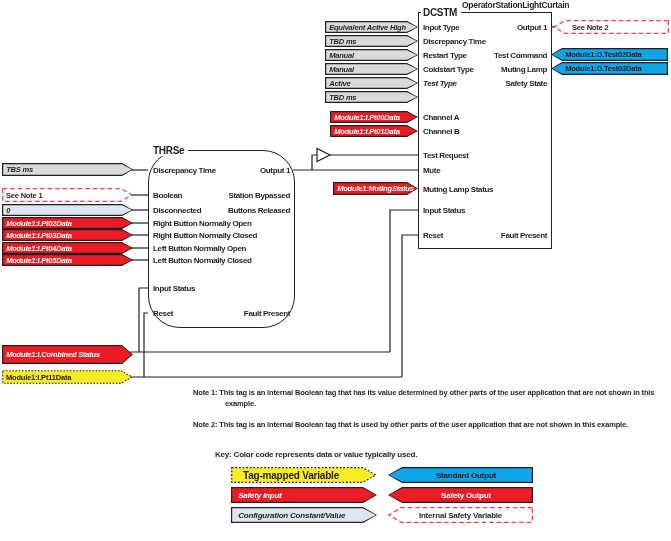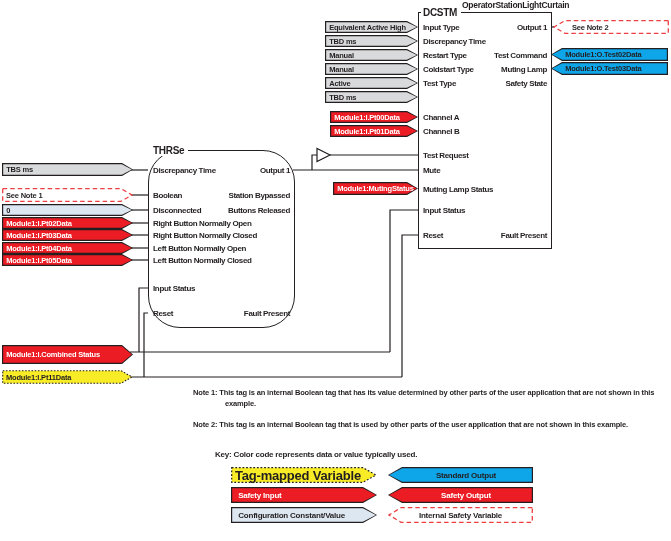--- a/index.html
+++ b/index.html
@@ -18,21 +18,21 @@
   .pin.l{left:4px;}
   .pin.r{right:4px;text-align:right;}
 
   
   .tag{position:absolute;}
   .tag .shell{position:absolute;inset:0;background:#231f20;}
   .tag .fill{position:absolute;inset:1.2px;display:flex;align-items:center;
              font-size:7.5px;font-weight:bold;letter-spacing:-0.2px;white-space:nowrap;background:#fff;}
   .tr .shell{clip-path:polygon(0 0,calc(100% - 11px) 0,100% 50%,calc(100% - 11px) 100%,0 100%);}
   .tr .fill {clip-path:polygon(0 0,calc(100% - 10px) 0,100% 50%,calc(100% - 10px) 100%,0 100%);
-             padding:0 12px 0 3px;}
+             padding:0 12px 0 3px;font-style:italic;}
   .tl .shell{clip-path:polygon(11px 0,100% 0,100% 100%,11px 100%,0 50%);}
   .tl .fill {clip-path:polygon(10px 0,100% 0,100% 100%,10px 100%,0 50%);padding:0 4px 0 13px;}
   .khr .shell{clip-path:polygon(0 0,calc(100% - 14px) 0,100% 50%,calc(100% - 14px) 100%,0 100%);}
   .khr .fill {clip-path:polygon(0 0,calc(100% - 13px) 0,100% 50%,calc(100% - 13px) 100%,0 100%);
               padding:0 14px 0 6px;font-size:8px;}
   .khl .shell{clip-path:polygon(14px 0,100% 0,100% 100%,14px 100%,0 50%);}
   .khl .fill {clip-path:polygon(13px 0,100% 0,100% 100%,13px 100%,0 50%);
               padding:0 4px 0 15px;font-size:8px;justify-content:center;}
   .c-red .fill{background:#ec1c24;color:#fff;}
   .c-gray .fill{background:#d9dadc;}
@@ -101,21 +101,21 @@
     <span class="pin r" style="top:158px;">Fault Present</span>
   </div>
 
   <div class="blk-title" style="left:462px;top:0px;">OperatorStationLightCurtain</div>
   <div class="blk" style="left:418px;top:12px;width:132px;height:235px;">
     <span class="blk-label">DCSTM</span>
     <span class="pin l" style="top:10px;">Input Type</span>
     <span class="pin l" style="top:24px;">Discrepancy Time</span>
     <span class="pin l" style="top:38px;">Restart Type</span>
     <span class="pin l" style="top:52px;">Coldstart Type</span>
-    <span class="pin l" style="top:66px;">Test Type</span>
+    <span class="pin l" style="top:66px;font-style:italic;">Test Type</span>
     <span class="pin l" style="top:100px;">Channel A</span>
     <span class="pin l" style="top:114px;">Channel B</span>
     <span class="pin l" style="top:138px;">Test Request</span>
     <span class="pin l" style="top:153px;">Mute</span>
     <span class="pin l" style="top:172px;">Muting Lamp Status</span>
     <span class="pin l" style="top:193px;">Input Status</span>
     <span class="pin l" style="top:218px;">Reset</span>
     <span class="pin r" style="top:10px;">Output 1</span>
     <span class="pin r" style="top:38px;">Test Command</span>
     <span class="pin r" style="top:52px;">Muting Lamp</span>
@@ -261,21 +261,21 @@
 
   <div class="note hang" style="left:193px;top:387px;width:442px;">Note 1: This tag is an internal Boolean tag that has its value determined by other parts of the user application that are not shown in this example.</div>
   <div class="note" style="left:193px;top:419px;width:470px;">Note 2: This tag is an internal Boolean tag that is used by other parts of the user application that are not shown in this example.</div>
 
   <div class="keytitle" style="left:215px;top:450px;">Key: Color code represents data or value typically used.</div>
 
   <div class="svgtag" style="left:231px;top:467px;width:146px;height:16px;">
     <svg width="146" height="16">
       <path d="M0.7,0.7 L132,0.7 L145,8 L132,15.3 L0.7,15.3 Z" fill="#f8ec26" stroke="#231f20" stroke-width="1.2" stroke-dasharray="1.8 1.8"></path>
     </svg>
-    <span class="lbl" style="padding-left:4px;font-size:13px;">Tag-mapped Variable</span>
+    <span class="lbl" style="padding-left:12px;font-size:10px;">Tag-mapped Variable</span>
   </div>
   <div class="tag tl khl c-green" style="left:388px;top:467px;width:145px;height:16px;">
     <div class="shell"></div>
     <div class="fill">
         <span>Standard Output</span>
       </div>
   </div>
 
   <div class="tag tr khr c-red" style="left:231px;top:487px;width:146px;height:16px;">
     <div class="shell"></div>

